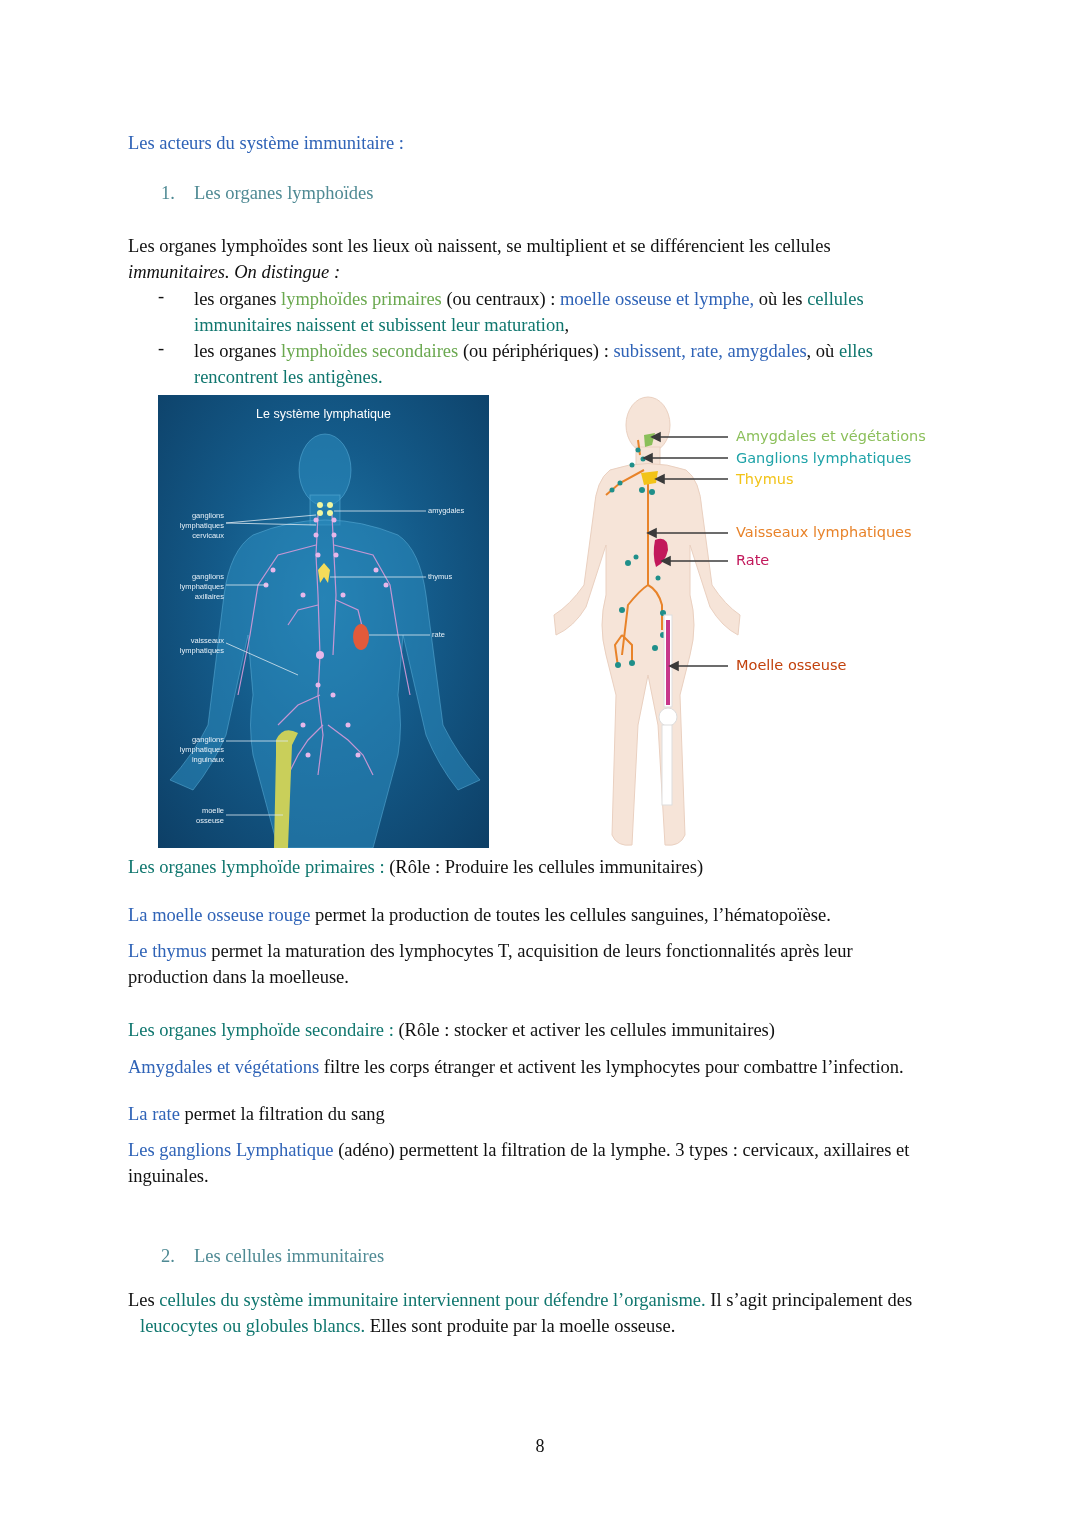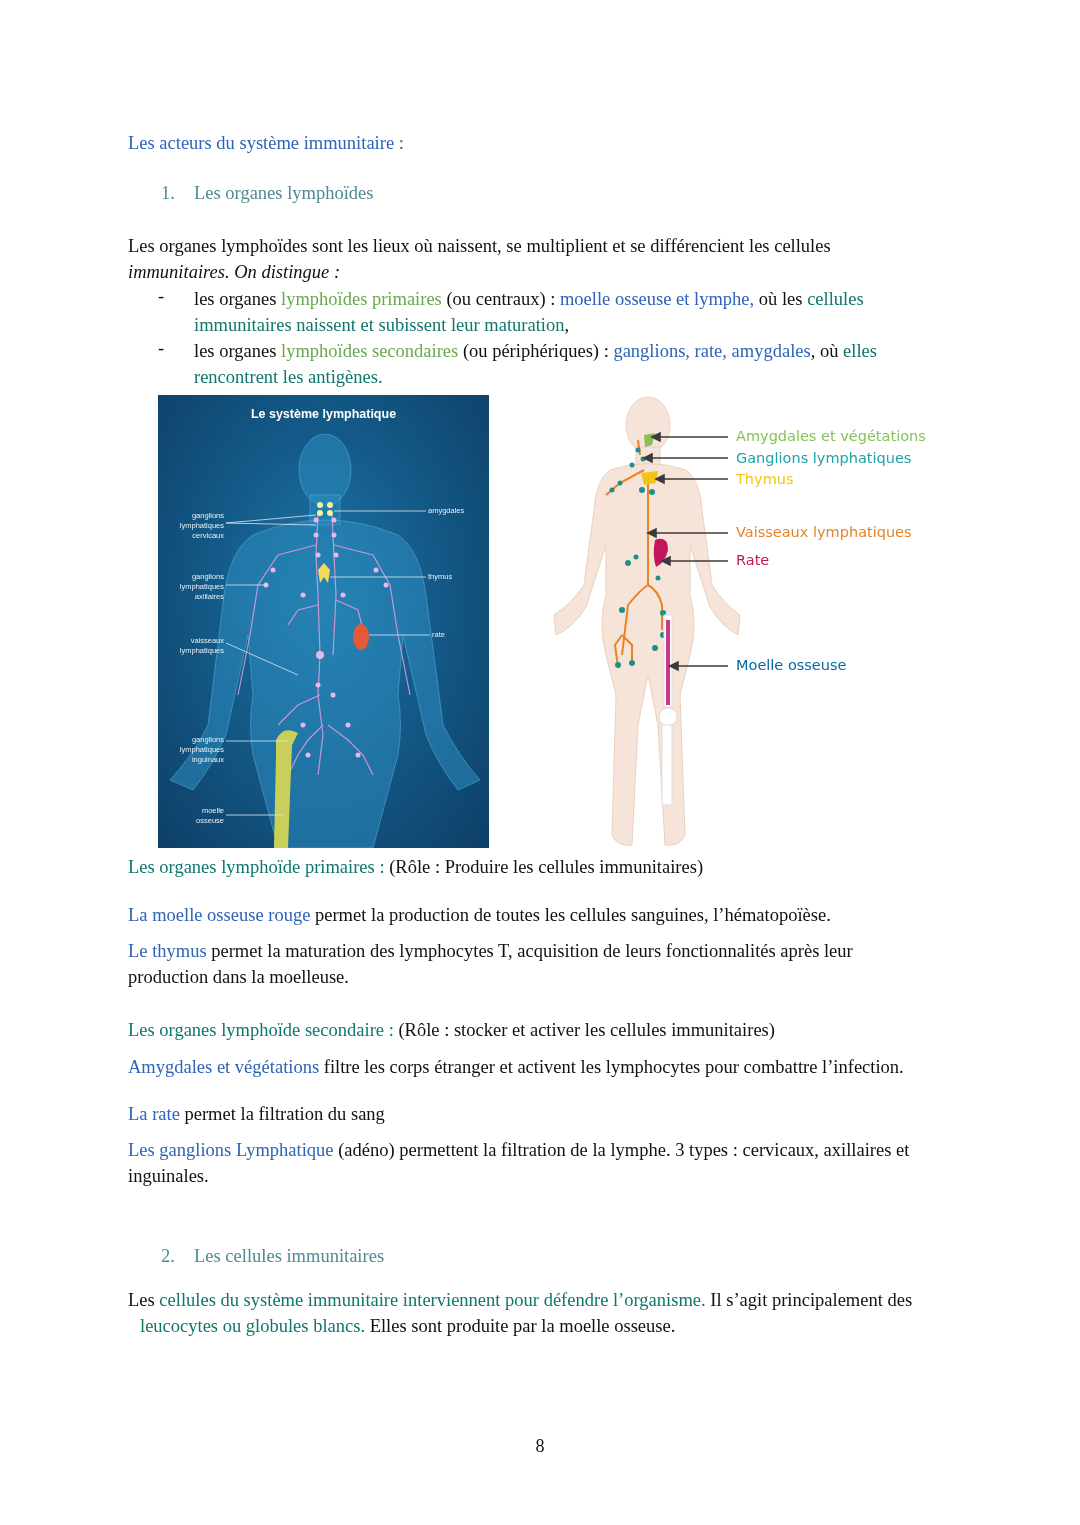--- a/index.html
+++ b/index.html
@@ -24,21 +24,21 @@
 
   
   #fig1 {
     position: absolute; left: 158px; top: 395px; width: 331px; height: 453px;
     background: radial-gradient(ellipse at 50% 45%, #1f78a8 0%, #145b8a 45%, #0d3f66 100%);
     overflow: hidden;
   }
   #fig1 .title {
     position: absolute; top: 12px; left: 0; width: 100%; text-align: center;
     color: #ffffff; font-family: "Liberation Sans", "DejaVu Sans", sans-serif;
-    font-weight: bold; font-size: 12.5px;
+    font-weight: normal; font-size: 12.5px;
   }
   #fig1 .lbl {
     position: absolute; color: #e6f0f8;
     font-family: "Liberation Sans", "DejaVu Sans", sans-serif; font-size: 7.5px;
     line-height: 10px;
   }
   #fig1 .lbl.right-align { text-align: right; }
 
   
   #fig2 { position: absolute; left: 540px; top: 395px; width: 400px; height: 455px; }
@@ -65,21 +65,21 @@
 <div class="bullet-dash" style="top:286px;">-</div>
 <div class="bullet-text" style="top:286px;">
   <span>les organes </span><span class="c-green">lymphoïdes primaires</span><span> (ou centraux) : </span><span class="c-blue">moelle osseuse et lymphe,</span><span> où les </span><span class="c-pink">cellules</span>
 </div>
 <div class="bullet-text" style="top:312px;">
   <span class="c-pink">immunitaires naissent et subissent leur maturation</span><span>,</span>
 </div>
 
 <div class="bullet-dash" style="top:338px;">-</div>
 <div class="bullet-text" style="top:338px;">
-  <span>les organes </span><span class="c-green">lymphoïdes secondaires</span><span> (ou périphériques) : </span><span class="c-blue">ganglions, rate, amygdales</span><span>, où </span><span class="c-pink">elles</span>
+  <span>les organes </span><span class="c-green">lymphoïdes secondaires</span><span> (ou périphériques) : </span><span class="c-blue">subissent, rate, amygdales</span><span>, où </span><span class="c-pink">elles</span>
 </div>
 <div class="bullet-text" style="top:364px;">
   <span class="c-pink">rencontrent les antigènes.</span>
 </div>
 
 <div id="fig1">
   <div class="title">Le système lymphatique</div>
   <svg width="331" height="453" style="position:absolute;left:0;top:0;">
 
     <g fill="#2b8cc0" fill-opacity="0.55" stroke="#5fb3dd" stroke-opacity="0.5" stroke-width="1">
@@ -235,21 +235,21 @@
         <polygon points="122,166 130,162 130,170"></polygon>
       <line x1="188" y1="271" x2="134" y2="271"></line>
         <polygon points="130,271 138,267 138,275"></polygon>
     </g>
   </svg>
   <div class="f2lbl" style="top:32px; left:196px; color:#8bbf5a;">Amygdales et végétations</div>
   <div class="f2lbl" style="top:54px; left:196px; color:#1fa3a8;">Ganglions lymphatiques</div>
   <div class="f2lbl" style="top:75px; left:196px; color:#f2c318;">Thymus</div>
   <div class="f2lbl" style="top:128px; left:196px; color:#e8832a;">Vaisseaux lymphatiques</div>
   <div class="f2lbl" style="top:156px; left:196px; color:#c2185b;">Rate</div>
-  <div class="f2lbl" style="top:261px; left:196px; color:#0369a1;">Moelle osseuse</div>
+  <div class="f2lbl" style="top:261px; left:196px; color:#c2410c;">Moelle osseuse</div>
 </div>
 
 <div class="line" style="top:854px;">
   <span class="c-pink">Les organes lymphoïde primaires :</span><span> (Rôle : Produire les cellules immunitaires)</span>
 </div>
 <div class="line" style="top:902px;text-align:center;">
   <span class="c-blue">La moelle osseuse rouge</span><span> permet la production de toutes les cellules sanguines, l’hématopoïèse.</span>
 </div>
 <div class="line" style="top:938px;text-align:center;">
   <span class="c-blue">Le thymus</span><span> permet la maturation des lymphocytes T, acquisition de leurs fonctionnalités après leur</span>

